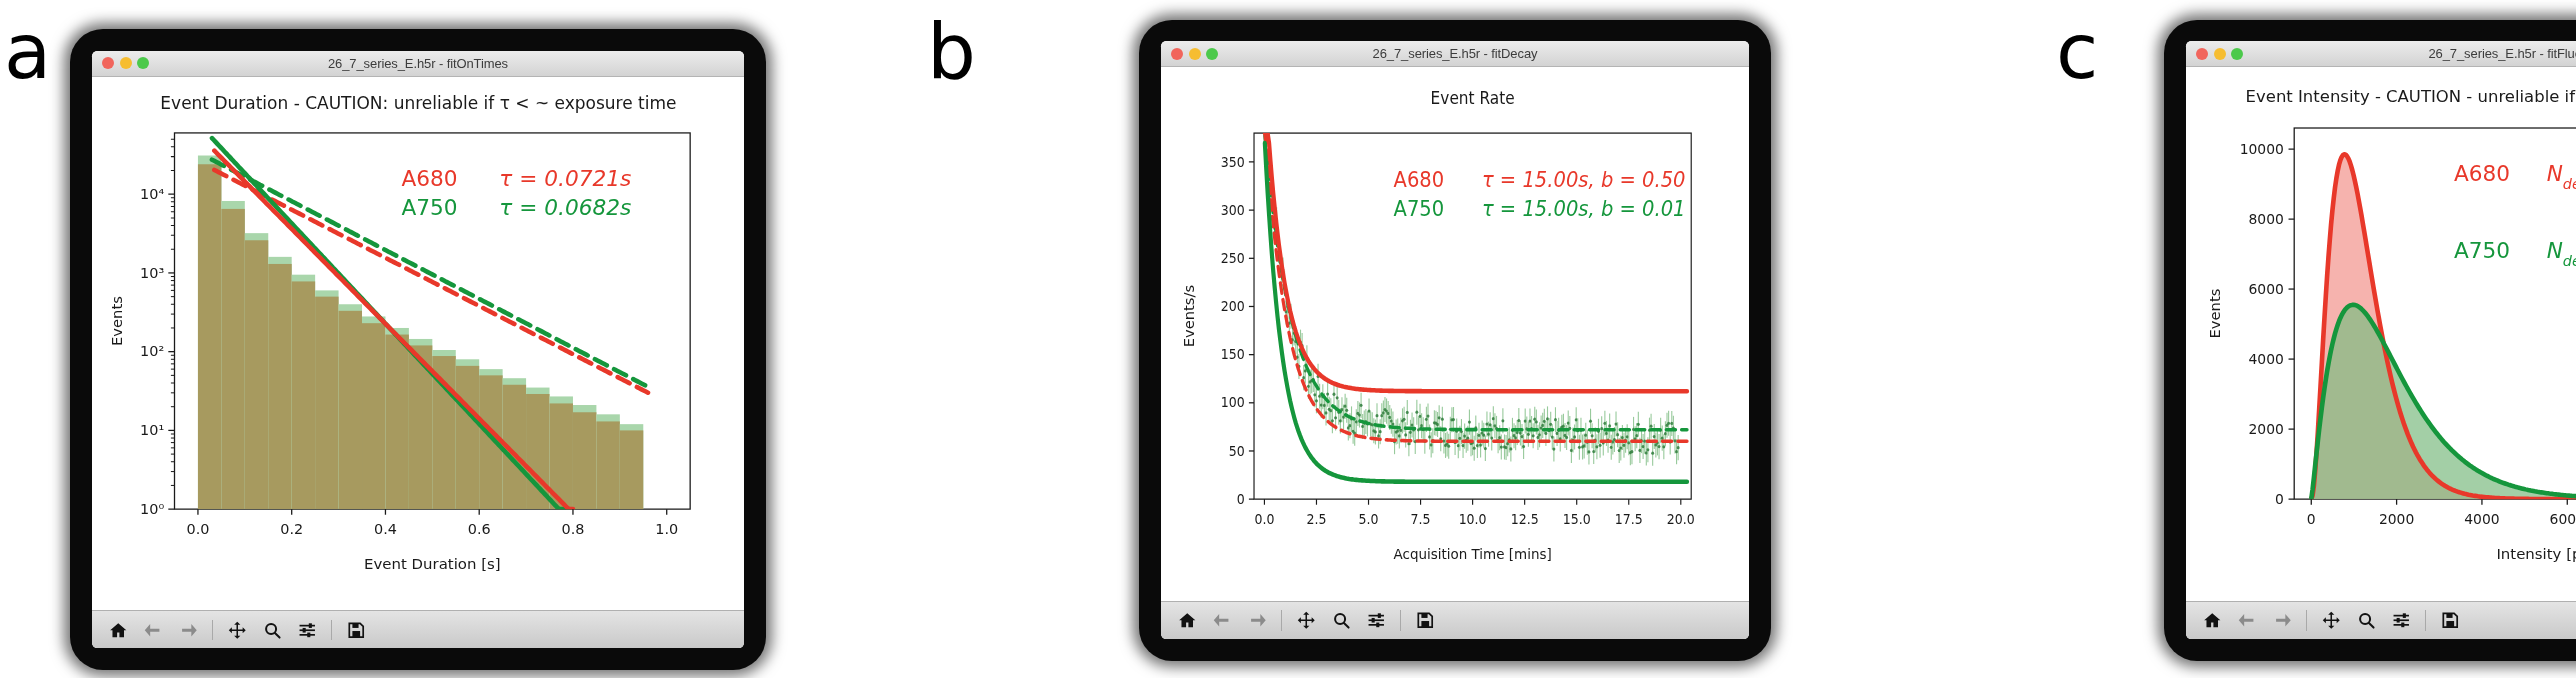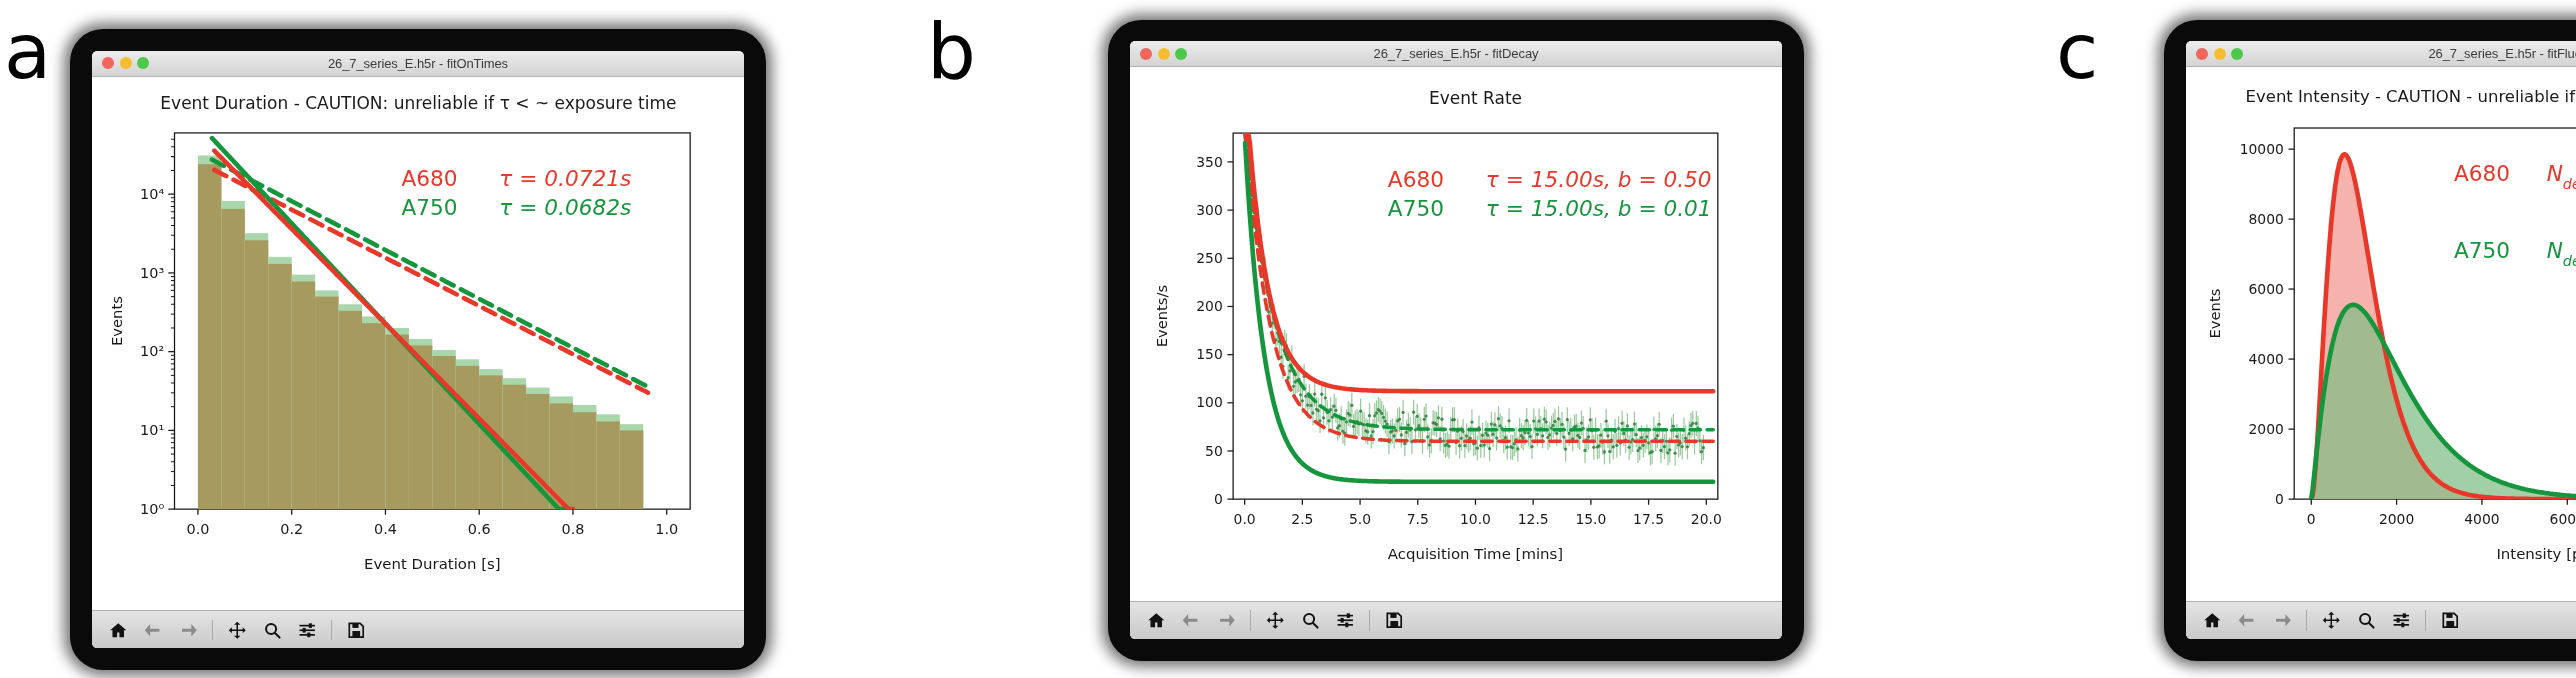--- a/index.html
+++ b/index.html
@@ -268,21 +268,21 @@
             <path d="M3 3h14l4 4v14H3z"></path>
             <rect x="7" y="13" width="10" height="8" fill="currentColor" stroke="none"></rect>
             <rect x="7" y="3" width="8" height="6" fill="currentColor" stroke="none"></rect>
           </svg>
       </div>
     </div>
   </div>
 </div>
 
 <div class="panel-letter" style="left:927px;top:13px;">b</div>
-<div class="device" style="left:1108px;top:19.6px;width:696px;height:641px;">
+<div class="device" style="left:1139px;top:19.6px;width:632px;height:641px;">
   <div class="window">
     <div class="titlebar">
       <div class="lights">
         <div class="light red"></div>
         <div class="light yellow"></div>
         <div class="light green"></div>
       </div>
       <div class="title-text">26_7_series_E.h5r - fitDecay</div>
     </div>
 

